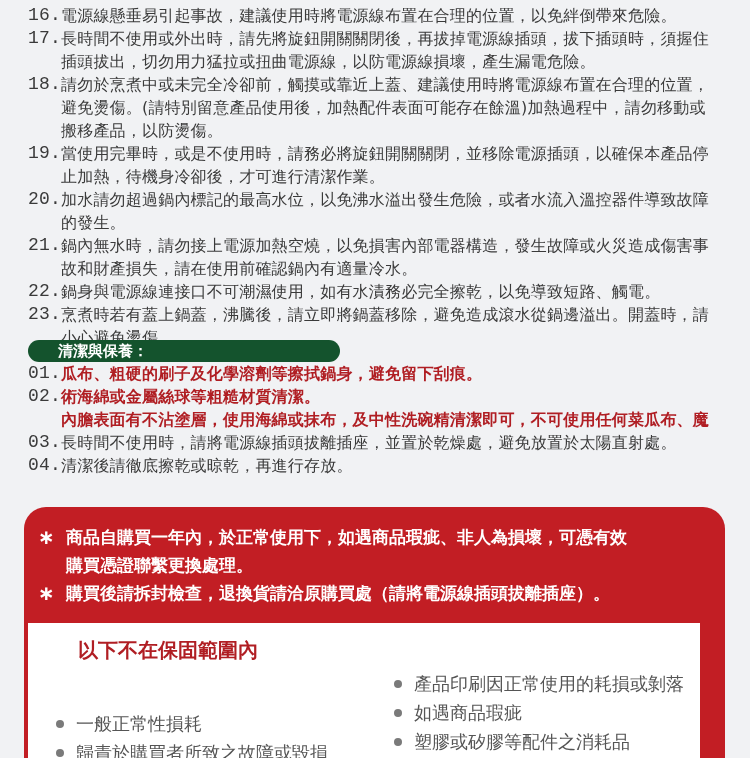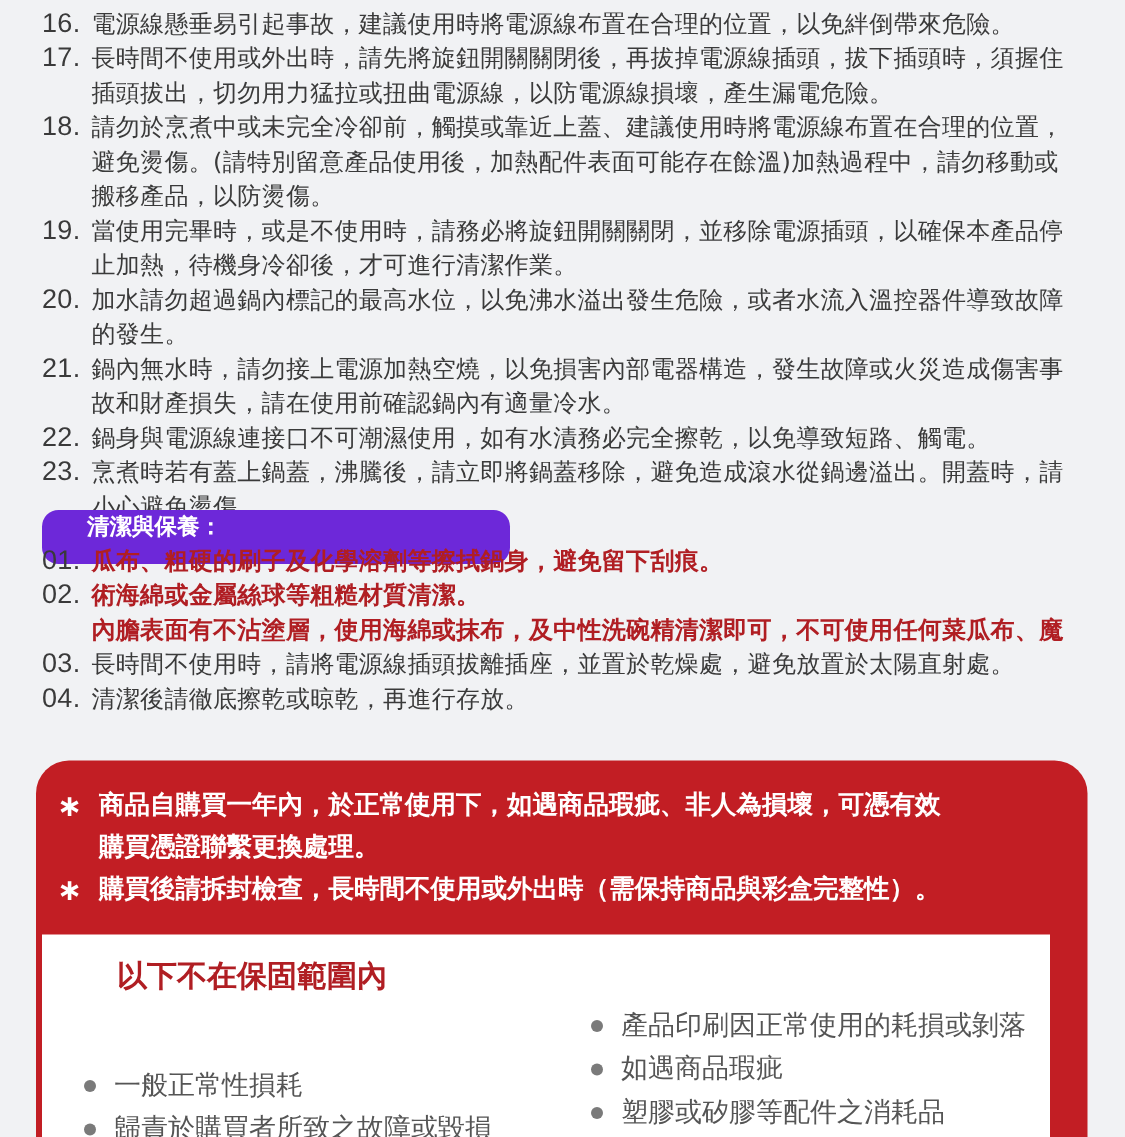--- a/index.html
+++ b/index.html
@@ -19,36 +19,36 @@
       position: relative;
       padding-left: 33px;
       font-size: 16px;
       line-height: 23px;
       letter-spacing: 0.2px;
     }
     .item .num {
       position: absolute;
       left: 0;
       top: 0;
-      font-family: Liberation Sans, sans-serif;
+      font-family: Liberation Mono, monospace;
       font-size: 18px;
       color: #3a3a3a;
     }
     .item.red .txt {
       color: #b01e23;
       font-weight: bold;
     }
     .safety { position: absolute; top: 4px; left: 28px; width: 700px; }
     .section-pill {
       position: absolute;
       left: 28px;
       top: 340px;
       width: 312px;
-      height: 36px;
-      background: #6d28d9;
+      height: 22px;
+      background: #14532d;
       border-radius: 11px;
       color: #ffffff;
       font-weight: bold;
       font-size: 15px;
       line-height: 22px;
       padding-left: 30px;
       box-sizing: border-box;
     }
     .cleaning { position: absolute; top: 362px; left: 28px; width: 700px; }
     .warranty {
@@ -190,21 +190,21 @@
 
 <div class="warranty">
   <div class="notes-red">
     <div class="wline">
       <span class="star">∗</span>
       <div>商品自購買一年內，於正常使用下，如遇商品瑕疵、非人為損壞，可憑有效</div>
       <div>購買憑證聯繫更換處理。</div>
     </div>
     <div class="wline">
       <span class="star">∗</span>
-      <div>購買後請拆封檢查，長時間不使用或外出時（需保持商品與彩盒完整性）。</div>
+      <div>購買後請拆封檢查，退換貨請洽原購買處（請將電源線插頭拔離插座）。</div>
     </div>
   </div>
 
   <div class="exclusions">
     <div class="ex-title">以下不在保固範圍內</div>
     <div class="ex-col left">
       <div class="ex-item">
         <span class="dot"></span>
         <span>一般正常性損耗</span>
       </div>

